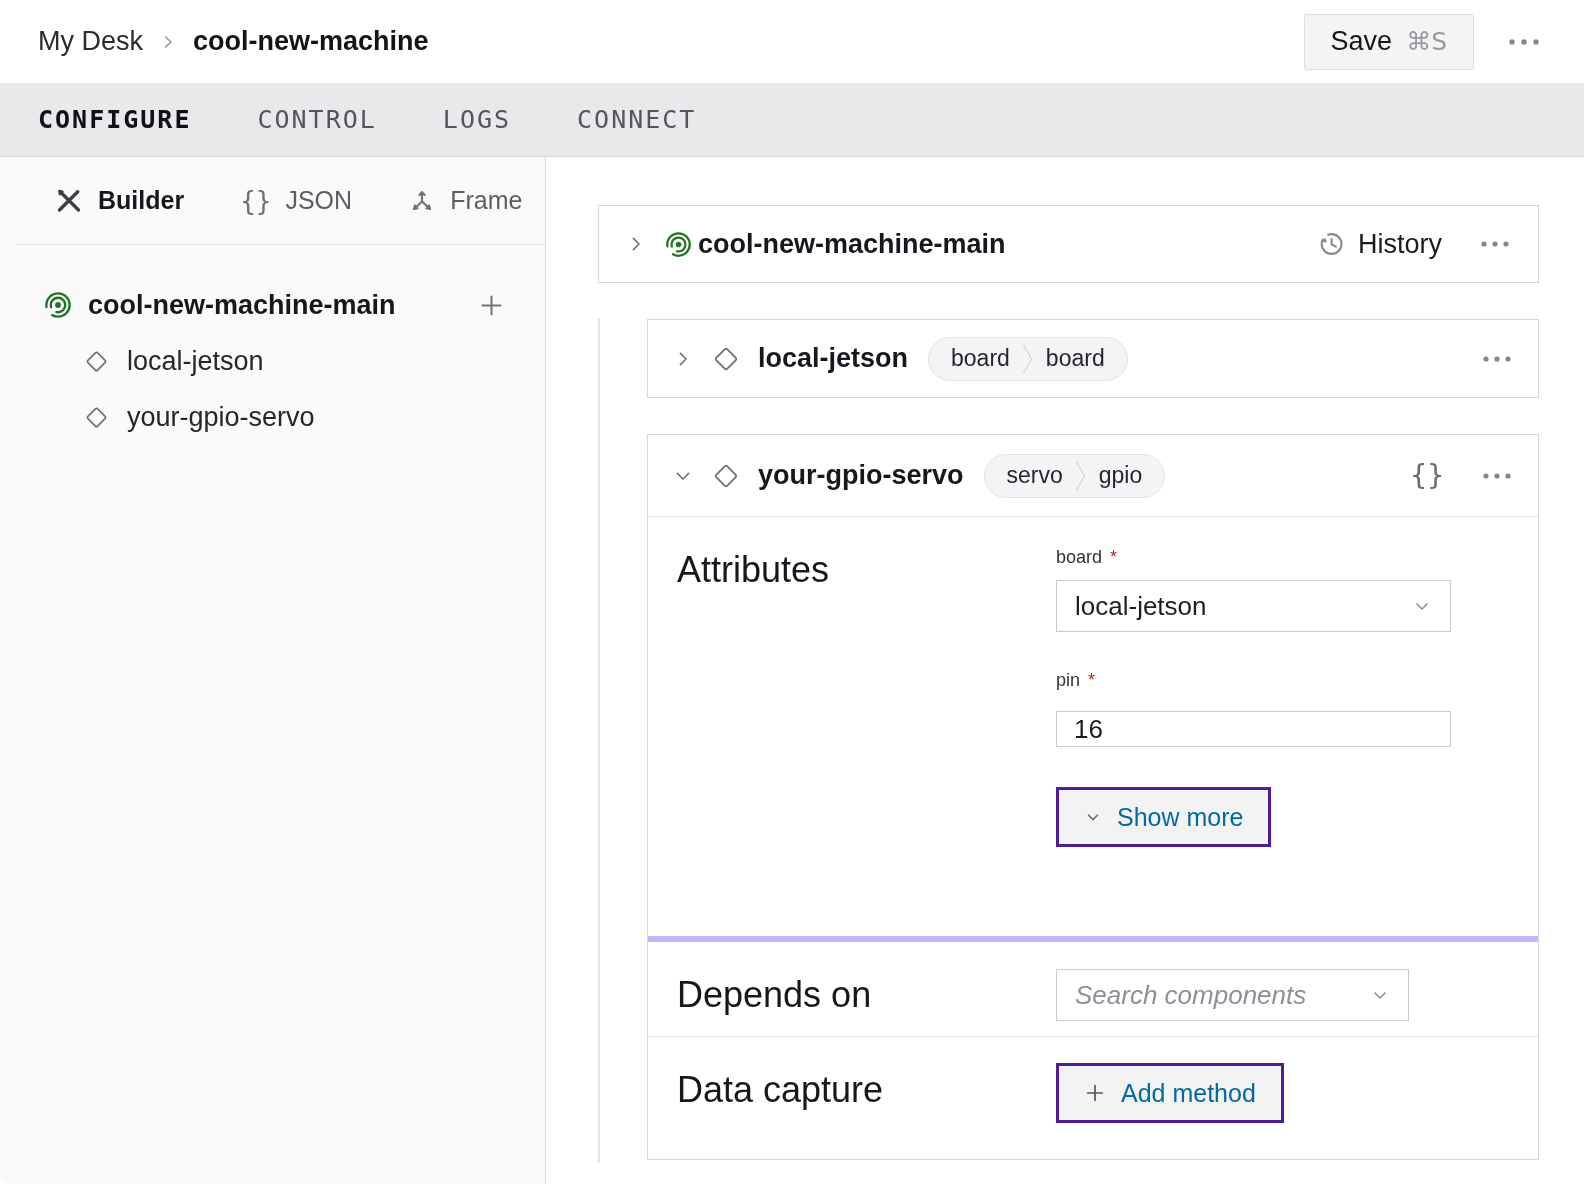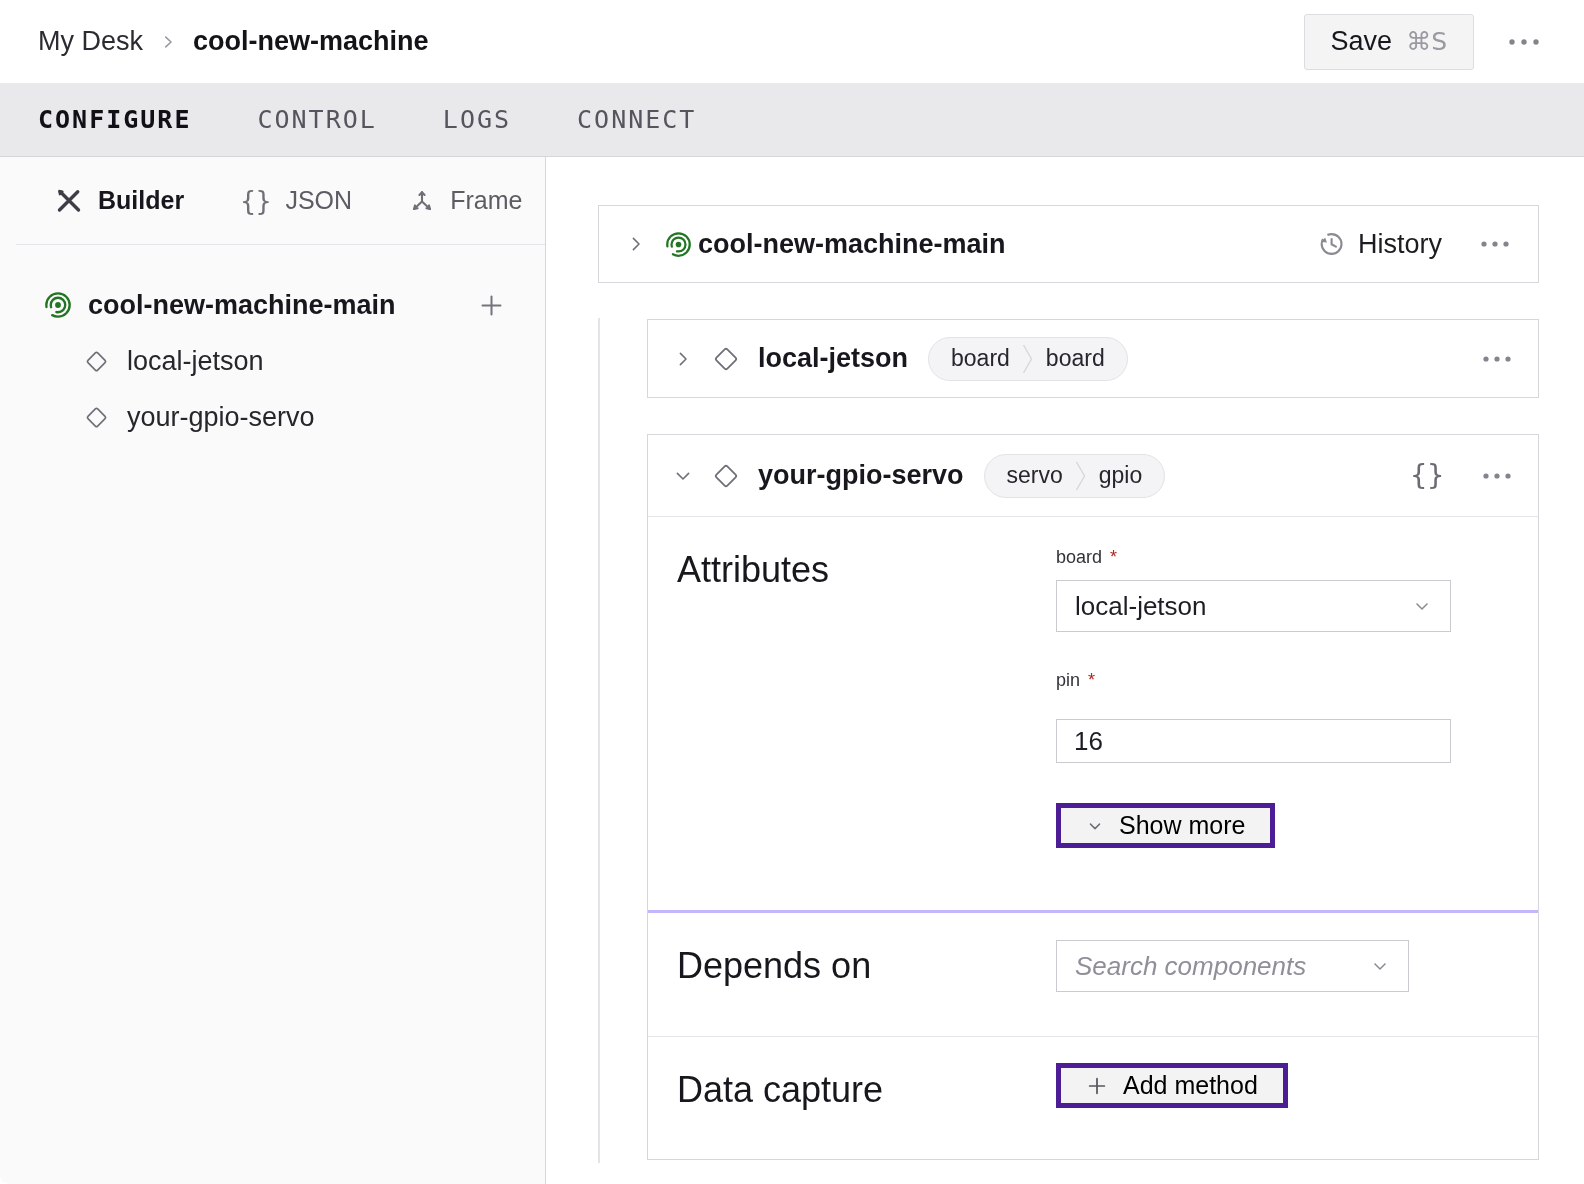--- a/index.html
+++ b/index.html
@@ -98,41 +98,41 @@
   .servo-card { left:647px; top:434px; width:892px; height:726px; }
   .servo-header {
     height:82px; border-bottom:1px solid #e5e5e9;
     display:flex; align-items:center; padding:0 26px;
   }
   .servo-header .right-group { margin-left:auto; display:flex; align-items:center; gap:38px; }
   .braces-btn { font-family:"DejaVu Sans Mono", monospace; font-size:28px; color:#6b6b74; cursor:pointer; }
 
   .section { position:absolute; left:0; right:0; }
   .section-attributes { top:82px; height:393px; }
-  .section-depends { top:475px; height:126px; border-top:3px solid #c4b5fd; }
+  .section-depends { top:501px; height:126px; border-top:6px solid #c4b5fd; }
   .section-capture { top:601px; height:125px; border-top:1px solid #e5e5e9; }
   .section-label { position:absolute; left:29px; top:32px; font-size:36px; font-weight:400; color:#17171d; }
   .field-col { position:absolute; left:408px; top:0; width:395px; }
   .field-label { margin-top:30px; font-size:18px; color:#32323a; }
   .req { color:#b3261e; margin-left:8px; }
   .select {
     margin-top:12px; height:52px; border:1px solid #cacad0; background:#fff;
     display:flex; align-items:center; justify-content:space-between;
     padding:0 18px; font-size:26px; color:#1d1d25; cursor:pointer;
   }
   .select .placeholder { color:#8f8f99; }
   .text-input {
-    margin-top:28px; width:100%; height:44px; border:1px solid #cacad0;
+    margin-top:20px; width:100%; height:36px; border:1px solid #cacad0;
     padding:0 17px; font-size:26px; color:#1d1d25; background:#fff;
     font-family:"Liberation Sans", sans-serif; outline:none;
   }
   .ghost-btn {
-    background:#f3f3f4; border:5px solid #4c1d95; height:45px;
+    background:#f3f3f4; border:3px solid #4c1d95; height:60px;
     display:inline-flex; align-items:center; gap:15px; padding:0 25px;
-    font-size:25px; color:#000000; cursor:pointer; font-family:inherit;
+    font-size:25px; color:#0369a1; cursor:pointer; font-family:inherit;
   }
   .show-more-btn { margin-top:40px; }
   .depends-select { position:absolute; left:408px; top:27px; width:353px; margin-top:0;font-style:italic; }
   .add-method-btn { position:absolute; left:408px; top:26px; }
 
   .gap38 { margin-top:38px; }
   svg { display:block; }
 </style>
 </head>
 <body>

